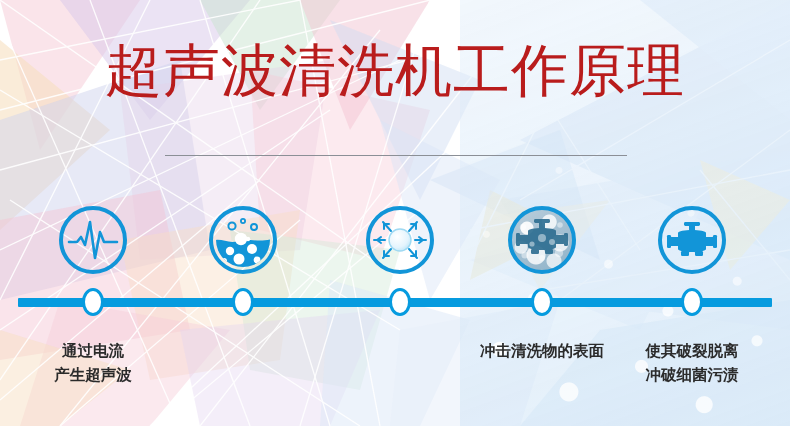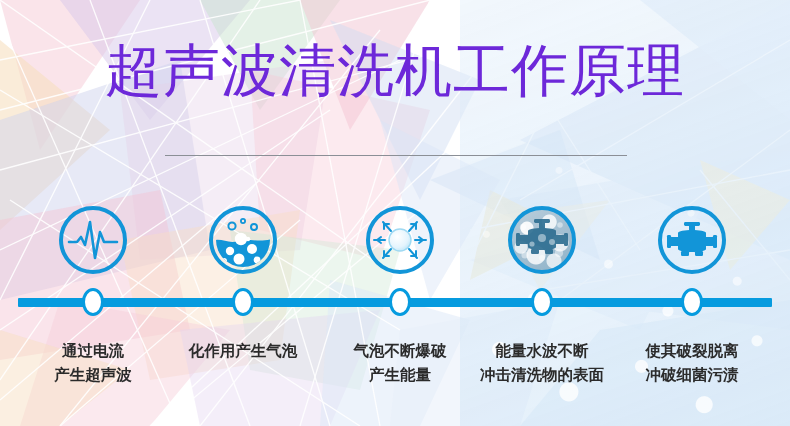--- a/index.html
+++ b/index.html
@@ -56,21 +56,21 @@
   .title {
     position: absolute;
     left: 0;
     top: 40px;
     width: 790px;
     text-align: center;
     font-family: "DejaVu Sans", "Liberation Sans", sans-serif;
     font-size: 57px;
     line-height: 1.06;
     letter-spacing: 1px;
-    color: #6d28d9;
+    color: #b91c1c;
     white-space: nowrap;
   }
 
   .divider {
     position: absolute;
     left: 165px;
     top: 155px;
     width: 462px;
     height: 1px;
     background: #8b8f96;
@@ -246,21 +246,20 @@
         <circle cx="10" cy="50" r="3" fill="#ffffff"></circle>
         <circle cx="34" cy="28" r="2.2" fill="#ffffff"></circle>
       </g>
       <circle cx="18" cy="15" r="3.6" fill="none" stroke="#1295d8" stroke-width="2"></circle>
       <circle cx="29" cy="10" r="2.1" fill="none" stroke="#1295d8" stroke-width="1.8"></circle>
       <circle cx="40" cy="16" r="3" fill="none" stroke="#1295d8" stroke-width="2"></circle>
     </svg>
   </div>
   <div class="node" style="left:243px;"></div>
   <div class="caption" style="left:243px;">
-    <span>化作用产生气泡</span>
   </div>
 
   <div class="icon-circle" style="left:400px;">
     <svg width="58" height="58" viewBox="0 0 58 58">
       <defs>
         <radialGradient id="bub" cx="38%" cy="35%" r="70%">
           <stop offset="0%" stop-color="#ffffff"></stop>
           <stop offset="70%" stop-color="#e4f4fd"></stop>
           <stop offset="100%" stop-color="#bfe6f8"></stop>
         </radialGradient>
@@ -282,24 +281,20 @@
         <path d="M20,38 L12,47"></path>
           <path d="M13,45 L18,45"></path>
           <path d="M13,45 L13,40"></path>
         <path d="M38,38 L46,47"></path>
           <path d="M45,45 L40,45"></path>
           <path d="M45,45 L45,40"></path>
       </g>
     </svg>
   </div>
   <div class="node" style="left:400px;"></div>
-  <div class="caption" style="left:400px;">
-    <span>气泡不断爆破</span>
-    <span>产生能量</span>
-  </div>
 
   <div class="icon-circle fill-texture" style="left:542px;">
     <svg width="54" height="54" viewBox="0 0 54 54">
       <g fill="#2f6f92" opacity=".92">
         <rect x="19" y="6" width="16" height="4" rx="1.4"></rect>
         <rect x="24" y="10" width="6" height="6"></rect>
         <path d="M13,18 C13,14 41,14 41,18 L41,34 C41,38 13,38 13,34 Z"></path>
         <rect x="4" y="22" width="10" height="9" rx="1.4"></rect>
         <rect x="1" y="20" width="4" height="13" rx="1.2"></rect>
         <rect x="40" y="22" width="10" height="9" rx="1.4"></rect>
@@ -314,21 +309,20 @@
         <circle cx="44" cy="40" r="4.2"></circle>
         <circle cx="10" cy="42" r="3.6"></circle>
         <circle cx="27" cy="45" r="3"></circle>
         <circle cx="8" cy="14" r="3.2"></circle>
         <circle cx="45" cy="12" r="2.8"></circle>
       </g>
     </svg>
   </div>
   <div class="node" style="left:542px;"></div>
   <div class="caption" style="left:542px;">
-    <span>能量水波不断</span>
     <span>冲击清洗物的表面</span>
   </div>
 
   <div class="icon-circle" style="left:692px;">
     <svg width="54" height="54" viewBox="0 0 54 54">
       <g fill="#1295d8">
         <rect x="19" y="9" width="16" height="4" rx="1.4"></rect>
         <rect x="24" y="13" width="6" height="5"></rect>
         <path d="M13,20 C13,16 41,16 41,20 L41,36 C41,40 13,40 13,36 Z"></path>
         <rect x="5" y="24" width="10" height="9" rx="1.4"></rect>

